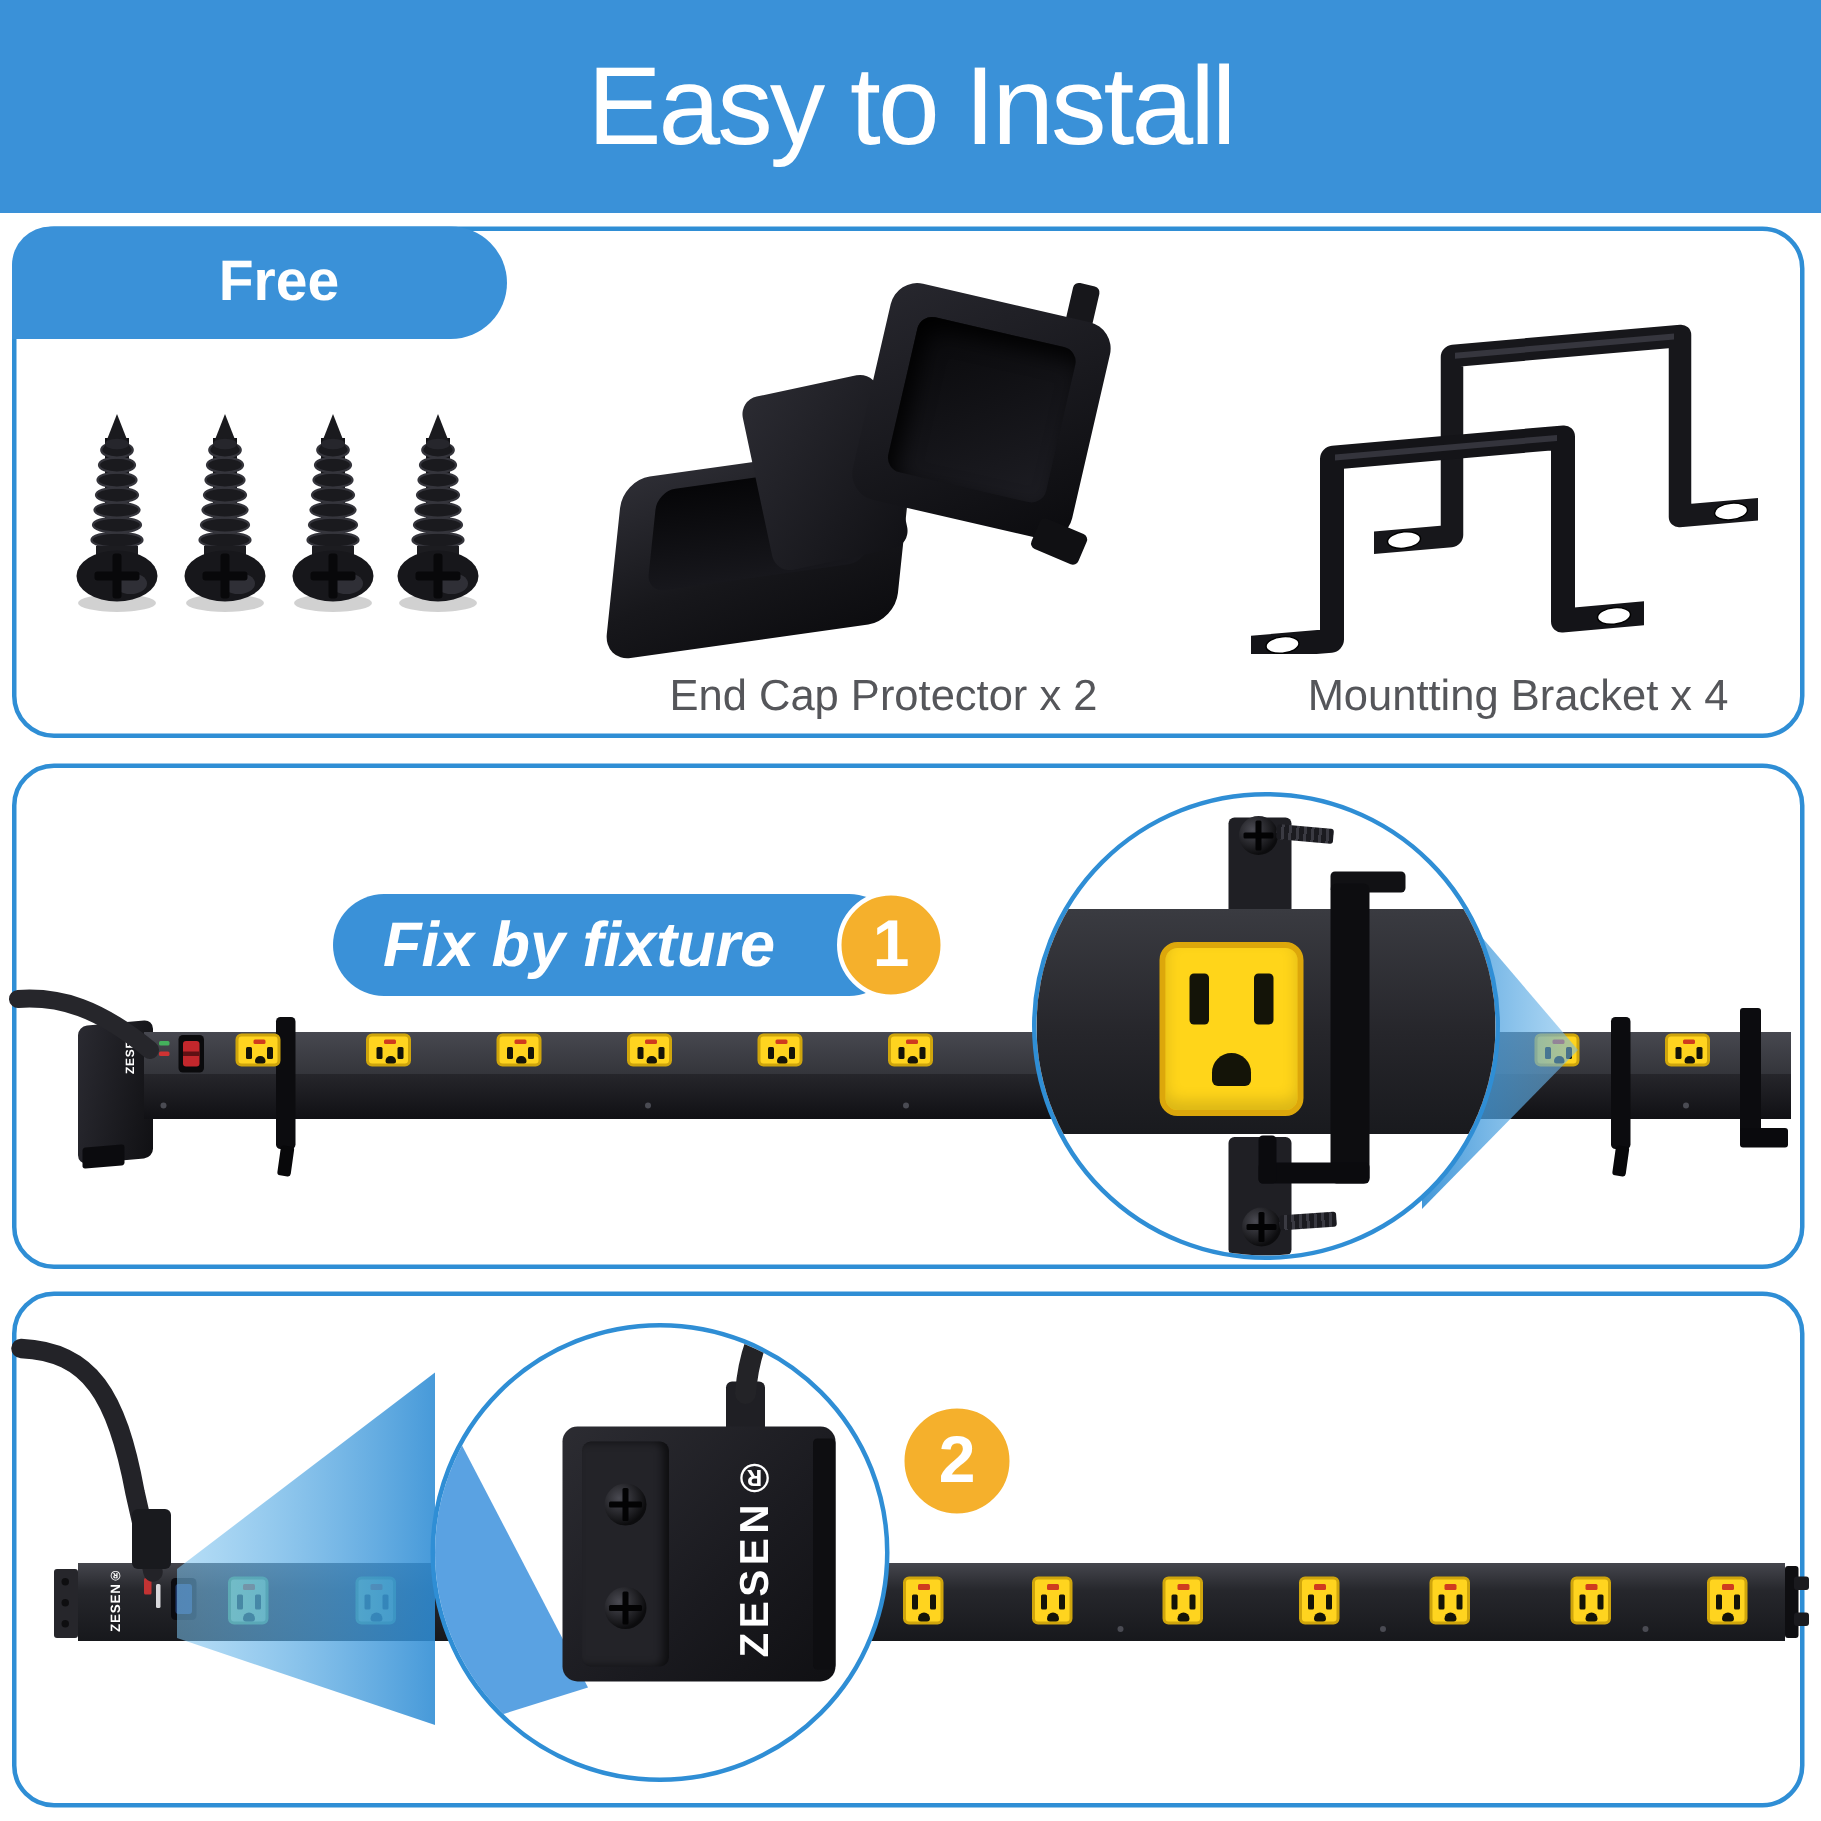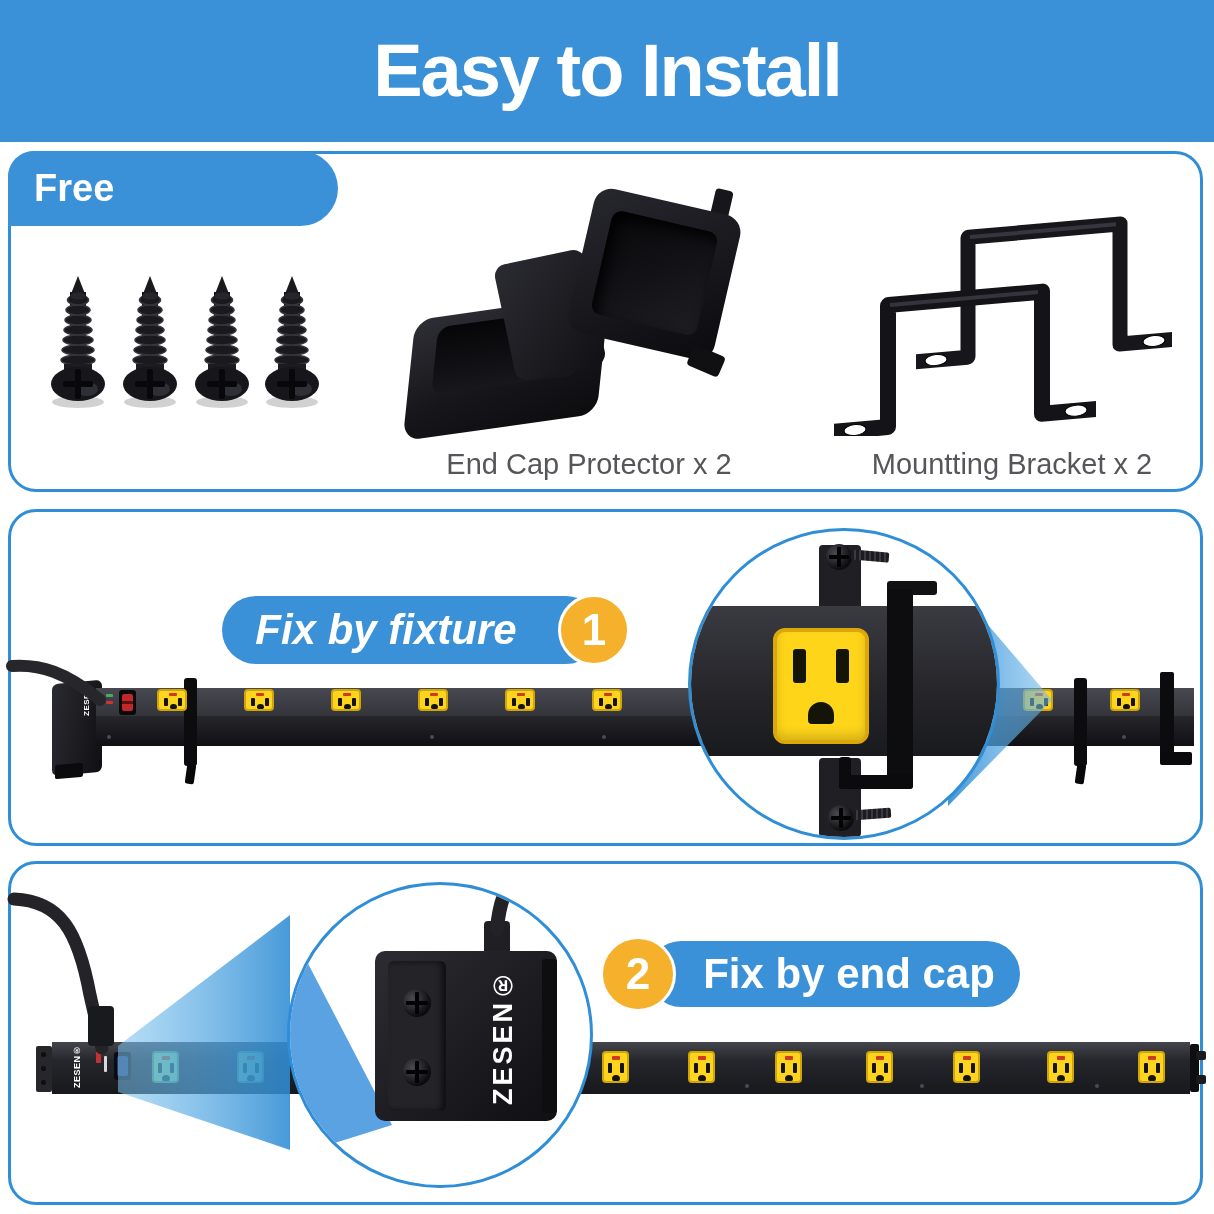--- a/index.html
+++ b/index.html
@@ -3,31 +3,31 @@
 <meta charset="utf-8">
 <style>
   html,body{margin:0;padding:0;background:#fff;}
   .page{position:relative;width:1214px;height:1214px;overflow:hidden;background:#fff;
         font-family:"Liberation Sans","DejaVu Sans",sans-serif;}
   .abs{position:absolute;}
 
   
   .banner{position:absolute;left:0;top:0;width:1214px;height:142px;background:#3a91d8;}
   .banner h1{margin:0;width:100%;text-align:center;line-height:142px;color:#fff;
-             font-size:74px;font-weight:bold;letter-spacing:-2px;border-radius:19px;}
+             font-size:74px;font-weight:normal;letter-spacing:-2px;border-radius:19px;}
 
   
   .box{position:absolute;left:8px;width:1195px;border:3px solid #2f8ed5;border-radius:28px;
        background:#fff;box-sizing:border-box;z-index:1;}
   .box1{top:151px;height:341px;}
   .box2{top:509px;height:337px;}
   .box3{top:861px;height:344px;}
 
   
-  .pill{position:absolute;background:#3a91d8;color:#fff;font-weight:bold;z-index:5;}
+  .pill{position:absolute;background:#3a91d8;color:#fff;font-weight:bold;z-index:5;text-align:center;}
   .pill-free{left:8px;top:151px;width:330px;height:75px;border-radius:26px 38px 38px 0;
              font-size:38px;line-height:75px;padding-left:26px;box-sizing:border-box;}
   .pill-step{border-radius:35px;text-align:center;}
   .pill-step1{left:222px;top:596px;width:378px;height:68px;font-size:42px;line-height:68px;padding-right:50px;box-sizing:border-box;font-style:italic;}
   .pill-step2{left:648px;top:941px;width:372px;height:66px;font-size:42px;line-height:66px;padding-left:30px;box-sizing:border-box;}
   .badge{position:absolute;background:#f5b02c;border:3px solid #fff;border-radius:50%;
          color:#fff;font-weight:bold;text-align:center;z-index:6;}
   .badge1{left:558px;top:594px;width:66px;height:66px;font-size:44px;line-height:66px;}
   .badge2{left:600px;top:936px;width:70px;height:70px;font-size:44px;line-height:70px;}
 
@@ -198,21 +198,21 @@
       <g transform="translate(14,82) skewY(-5)">
         <path d="M2,172 h54 V50 h154 V172 h54" stroke="#141418" stroke-width="16"></path>
         <path d="M58,50 h148" stroke="#34343c" stroke-width="4"></path>
         <ellipse cx="23" cy="172" rx="11" ry="5.5" fill="#fff" stroke="#000" stroke-width="1"></ellipse>
         <ellipse cx="244" cy="172" rx="11" ry="5.5" fill="#fff" stroke="#000" stroke-width="1"></ellipse>
       </g>
     </g>
   </svg>
 
   <div class="acc-label" style="left:409px;width:360px">End Cap Protector x 2</div>
-  <div class="acc-label" style="left:832px;width:360px">Mountting Bracket x 2</div>
+  <div class="acc-label" style="left:832px;width:360px">Mountting Bracket x 4</div>
 
   <div class="strip-el end2"></div>
   <div class="strip-el end2-foot"></div>
   <div class="strip-el bar2-top"></div>
   <div class="strip-el bar2-front"></div>
   <div class="abs vtext brand2" style="position: absolute; z-index: 3; left: 82px; top: 688px;">ZESEN</div>
   <div class="led" style="left:106px;top:694px;background:#44b05c"></div>
   <div class="led" style="left:106px;top:701px;background:#cf3333"></div>
   <div class="abs switch2" style="z-index: 3; left: 119px; top: 690px;">
       <i></i>
@@ -408,23 +408,20 @@
       <path d="M207,44 C209,18 216,2 228,-18" stroke="#232327" stroke-width="14" fill="none" stroke-linecap="round"></path>
     </svg>
     <div class="d-el d2-cap"></div>
     <div class="d-el d2-lip"></div>
     <div class="d-el d2-flange"></div>
     <div class="screwhead" style="left:113px;top:104px;width:28px;height:28px"></div>
     <div class="screwhead" style="left:113px;top:173px;width:28px;height:28px"></div>
     <div class="d-el vtext d2-brand">ZESEN®</div>
   </div>
 
-  <div class="pill pill-step pill-step2">
-    <span>Fix by end cap</span>
-  </div>
   <div class="badge badge2">2</div>
 
   <svg width="0" height="0" style="position:absolute">
     <defs>
       <g id="screw-sym">
         <ellipse cx="32" cy="130" rx="26" ry="6" fill="rgba(0,0,0,0.18)"></ellipse>
         <rect x="24" y="20" width="16" height="72" fill="#141417"></rect>
         <ellipse cx="32" cy="88" rx="17" ry="5" fill="#1a1a1e" stroke="#35353c" stroke-width="1.5"></ellipse>
         <ellipse cx="32" cy="78" rx="16" ry="5" fill="#1a1a1e" stroke="#35353c" stroke-width="1.5"></ellipse>
         <ellipse cx="32" cy="68" rx="15" ry="5" fill="#1a1a1e" stroke="#35353c" stroke-width="1.5"></ellipse>

